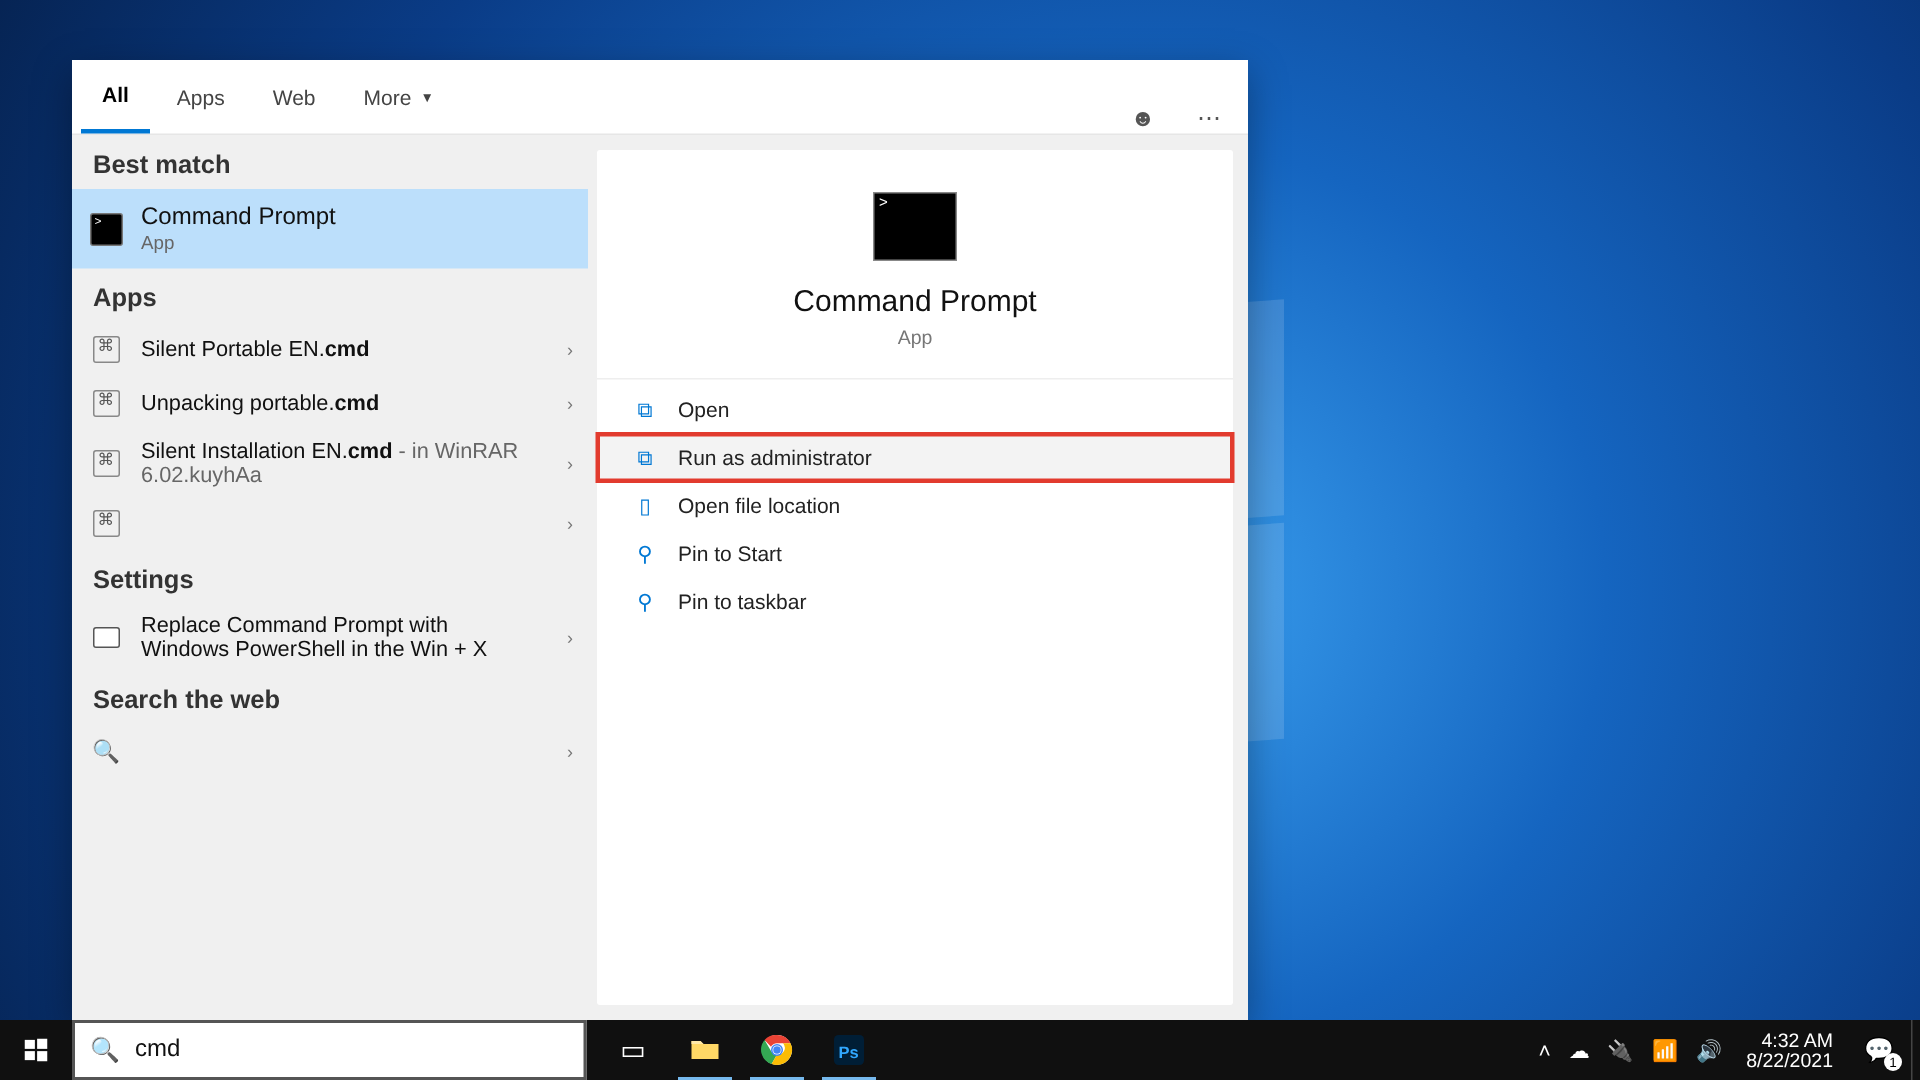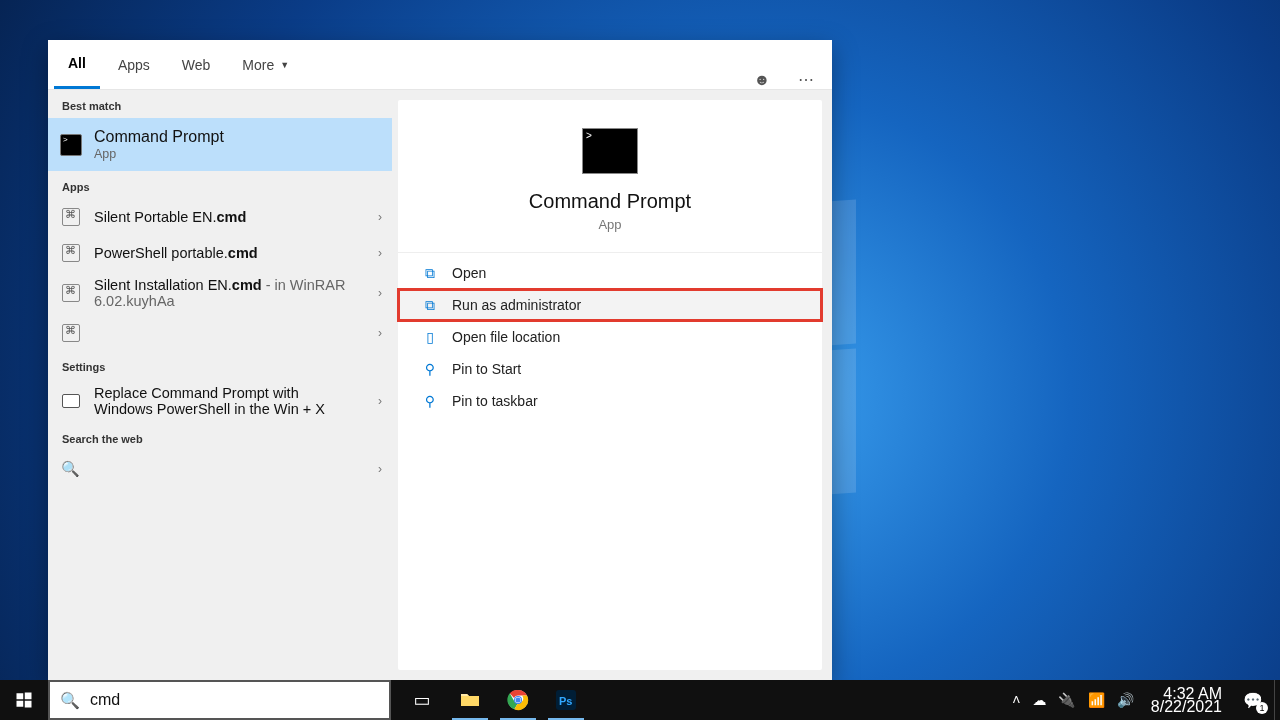--- a/index.html
+++ b/index.html
@@ -47,21 +47,21 @@
   }
   .filter-tab.active { color:#000; border-bottom:3px solid #0078d4; font-weight:600;}
   .filter-more .caret{margin-left:6px;font-size:9px;}
   .filter-spacer{flex:1;}
   .filter-icon{width:40px;text-align:center;color:#555;font-size:16px;}
 
   .panel-body{flex:1; display:flex;}
 
   
   .results{width:344px; background:#f0f0f0; overflow:hidden;}
-  .section-label{padding:10px 14px 6px; font-size:11px; color:#333; font-weight:600;}
+  .section-label{padding:10px 14px 6px; font-size:17px; color:#333; font-weight:600;}
 
   .result-item{
     position:relative; padding:6px 36px 6px 46px; min-height:36px;
     display:flex; flex-direction:column; justify-content:center;
     font-size:14.5px; cursor:pointer;
   }
   .result-item .title{color:#111;}
   .result-item .sub{font-size:12.5px; color:#666; margin-top:1px;}
   .result-item .icon{
     position:absolute; left:12px; top:50%; transform:translateY(-50%);
@@ -138,21 +138,21 @@
   .task-btn{
     width:48px;height:40px;display:flex;align-items:center;justify-content:center;
     cursor:pointer;position:relative;
   }
   .task-btn.active::after{content:"";position:absolute;bottom:0;left:6px;right:6px;height:2px;background:#76b9ed;}
   .task-btn svg, .task-btn span.emoji {width:24px;height:24px;}
   .tv-icon{color:#fff;font-size:18px;}
 
   .systray{margin-left:auto;display:flex;align-items:center;height:40px;color:#fff;}
   .tray-ico{padding:0 6px;font-size:14px;cursor:pointer;}
-  .clock{padding:0 10px;text-align:right;font-size:16px;line-height:13px;}
+  .clock{padding:0 10px;text-align:right;font-size:13px;line-height:13px;}
   .notif{width:42px;height:40px;display:flex;align-items:center;justify-content:center;position:relative;}
   .notif .badge{
     position:absolute;right:6px;bottom:6px;background:#fff;color:#000;
     border-radius:50%;font-size:9px;width:12px;height:12px;display:flex;
     align-items:center;justify-content:center;
   }
   .show-desktop{width:6px;height:40px;border-left:1px solid #444;}
 </style>
 </head>
 <body>
@@ -205,21 +205,21 @@
           <span>Silent Portable EN.</span><b>cmd</b>
         </span>
         <span class="chev">›</span>
       </div>
 
       <div class="result-item">
         <div class="icon">
             <div class="bat-icon"></div>
           </div>
         <span class="title">
-          <span>PowerShell portable.</span><b>cmd</b>
+          <span>Unpacking portable.</span><b>cmd</b>
         </span>
         <span class="chev">›</span>
       </div>
 
       <div class="result-item">
         <div class="icon">
             <div class="bat-icon"></div>
           </div>
         <span class="title">
           <span>Silent Installation EN.</span><b>cmd</b><span class="inpath"> - in WinRAR 6.02.kuyhAa</span>

